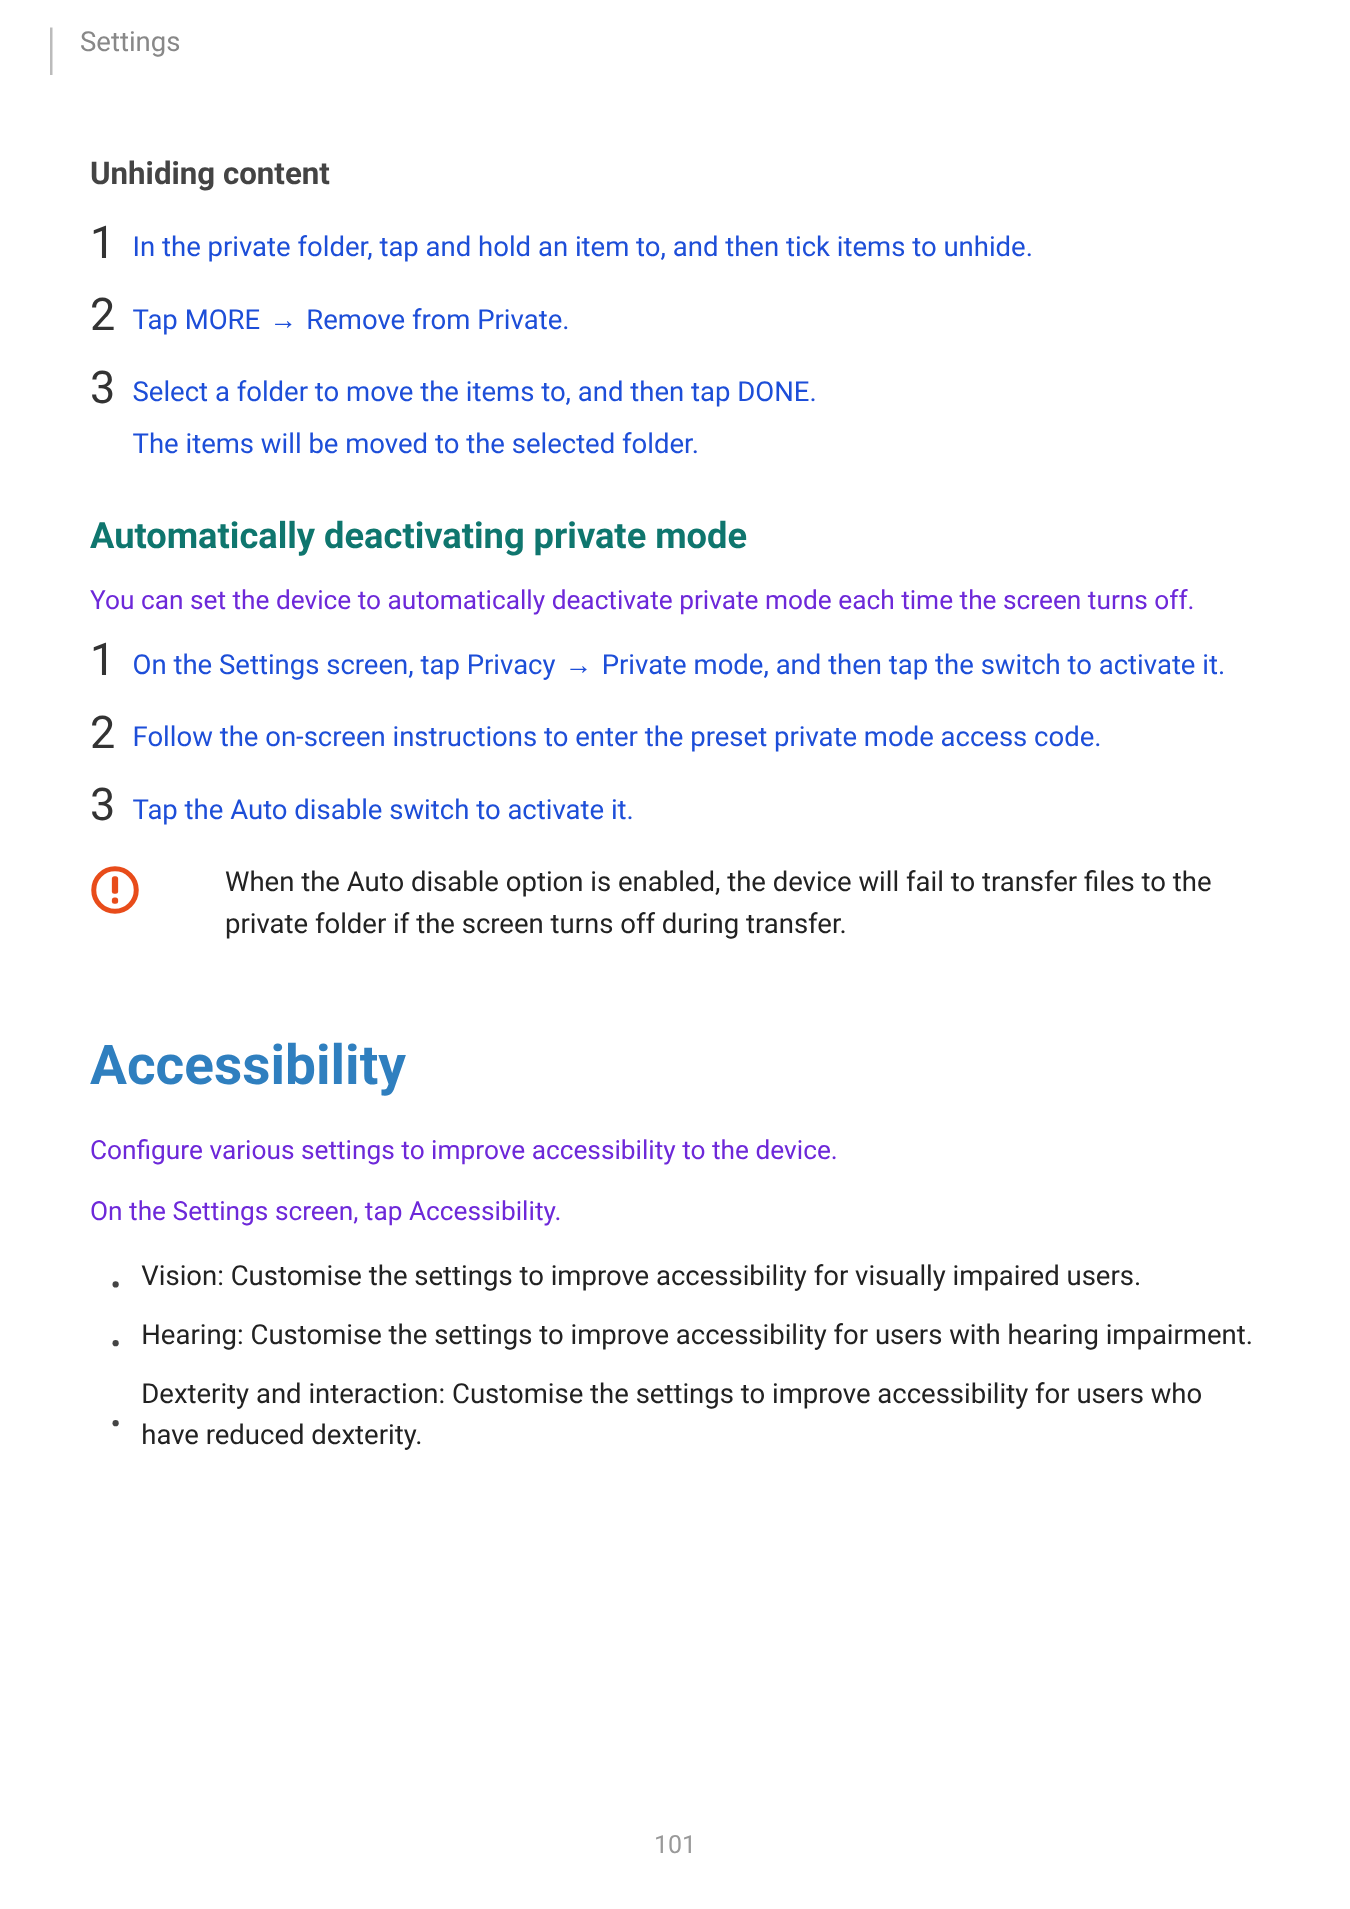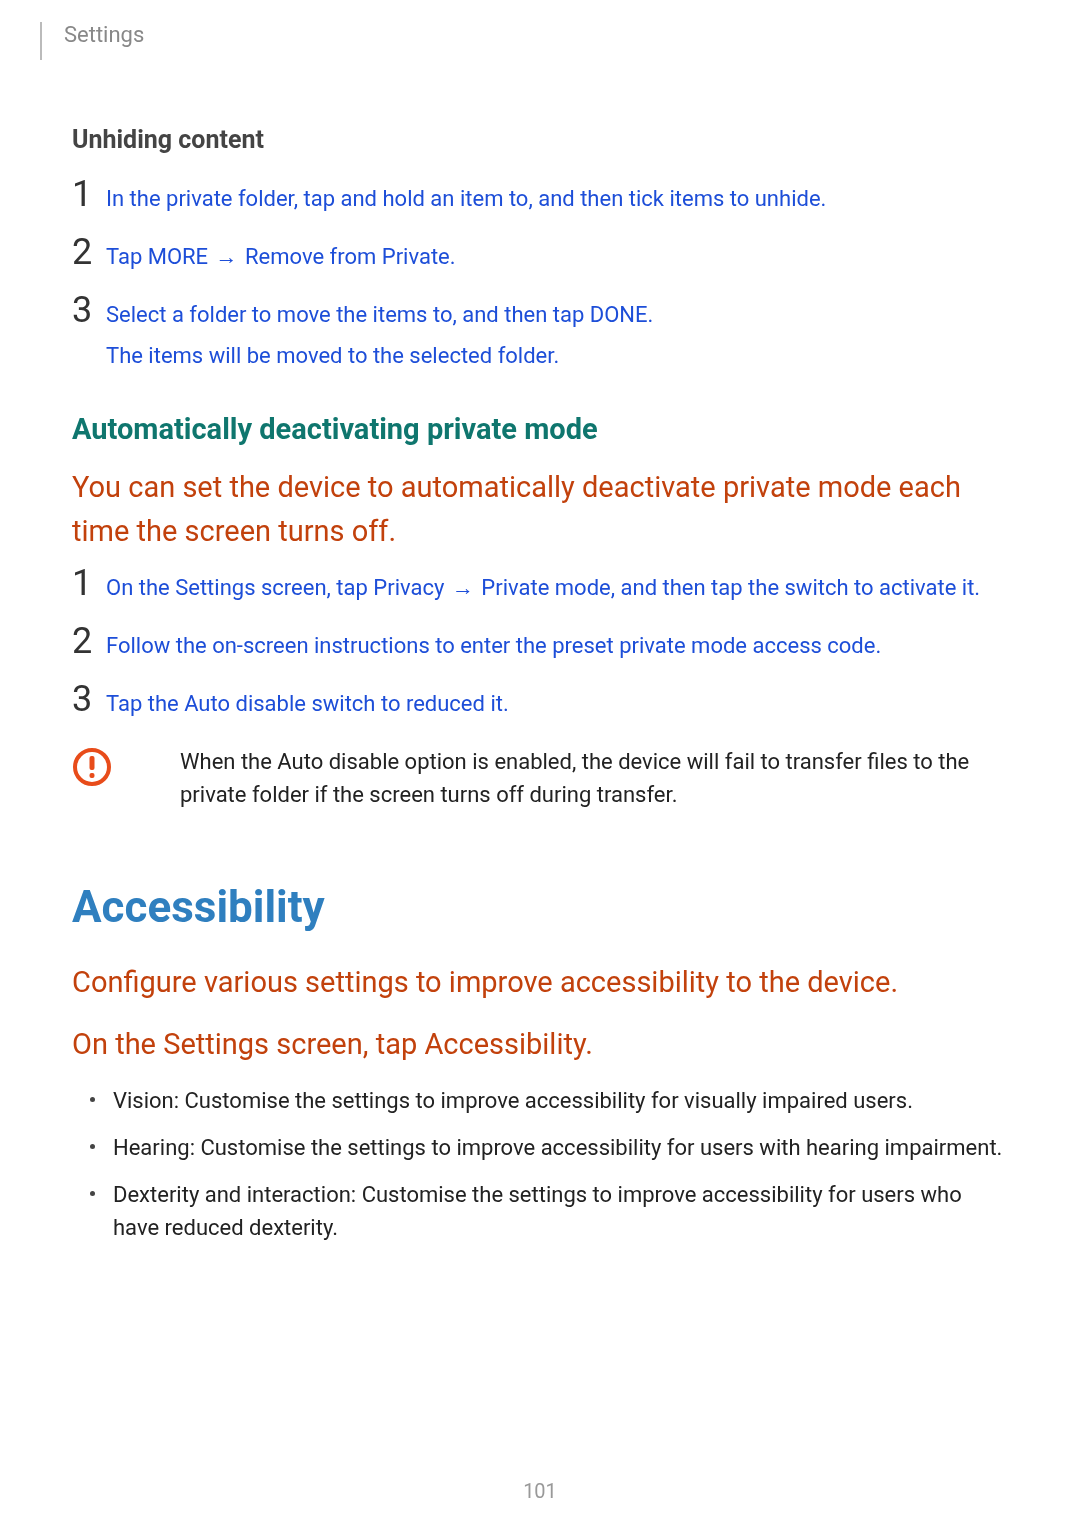--- a/index.html
+++ b/index.html
@@ -70,23 +70,23 @@
     }
     .arrow { padding: 0 2px; }
     .heading2 {
       font-size: 29px;
       font-weight: 700;
       color: #0f766e;
       margin-top: 40px;
       margin-bottom: 20px;
     }
     .para {
-      font-size: 29px;
-      line-height: 1.5;
-      color: #c2410c;
+      font-size: 21px;
+      line-height: 1.5;
+      color: #6d28d9;
       margin-bottom: 18px;
     }
     .note {
       display: flex;
       align-items: flex-start;
       margin-top: 10px;
       margin-bottom: 2px;
       gap: 48px;
     }
     .note-icon {
@@ -108,41 +108,41 @@
       color: #2f7fbf;
       margin-top: 70px;
       margin-bottom: 28px;
     }
     .bullet-list {
       margin-top: 8px;
       padding-left: 18px;
     }
     .bullet-item {
       display: flex;
-      align-items: flex-start;
+      align-items: center;
       margin-bottom: 14px;
     }
     .bullet-dot {
       width: 5px;
       height: 5px;
       background: #444;
       border-radius: 50%;
       margin-top: 13px;
       margin-right: 18px;
       flex-shrink: 0;
     }
     .bullet-text {
       font-size: 22px;
       line-height: 1.5;
       color: #222;
       flex: 1;
     }
     .page-num {
       position: absolute;
-      bottom: 24px;
+      bottom: 40px;
       left: 0;
       right: 0;
       text-align: center;
       font-size: 20px;
       color: #999;
     }
     b { font-weight: 400; }
   </style>
 </head>
 <body>
@@ -187,21 +187,21 @@
   </div>
 
   <div class="step">
     <div class="step-num">2</div>
     <div class="step-body">Follow the on-screen instructions to enter the preset private mode access code.</div>
   </div>
 
   <div class="step">
     <div class="step-num">3</div>
     <div class="step-body">
-      <span>Tap the </span><b>Auto disable</b><span> switch to reduced it.</span>
+      <span>Tap the </span><b>Auto disable</b><span> switch to activate it.</span>
     </div>
   </div>
 
   <div class="note">
     <svg class="note-icon" viewBox="0 0 40 40">
       <circle cx="20" cy="20" r="17" fill="none" stroke="#e84c1a" stroke-width="4"></circle>
       <rect x="17.5" y="9" width="5" height="14" rx="2" fill="#e84c1a"></rect>
       <rect x="17.5" y="26" width="5" height="5" rx="2" fill="#e84c1a"></rect>
     </svg>
     <div class="note-text">

